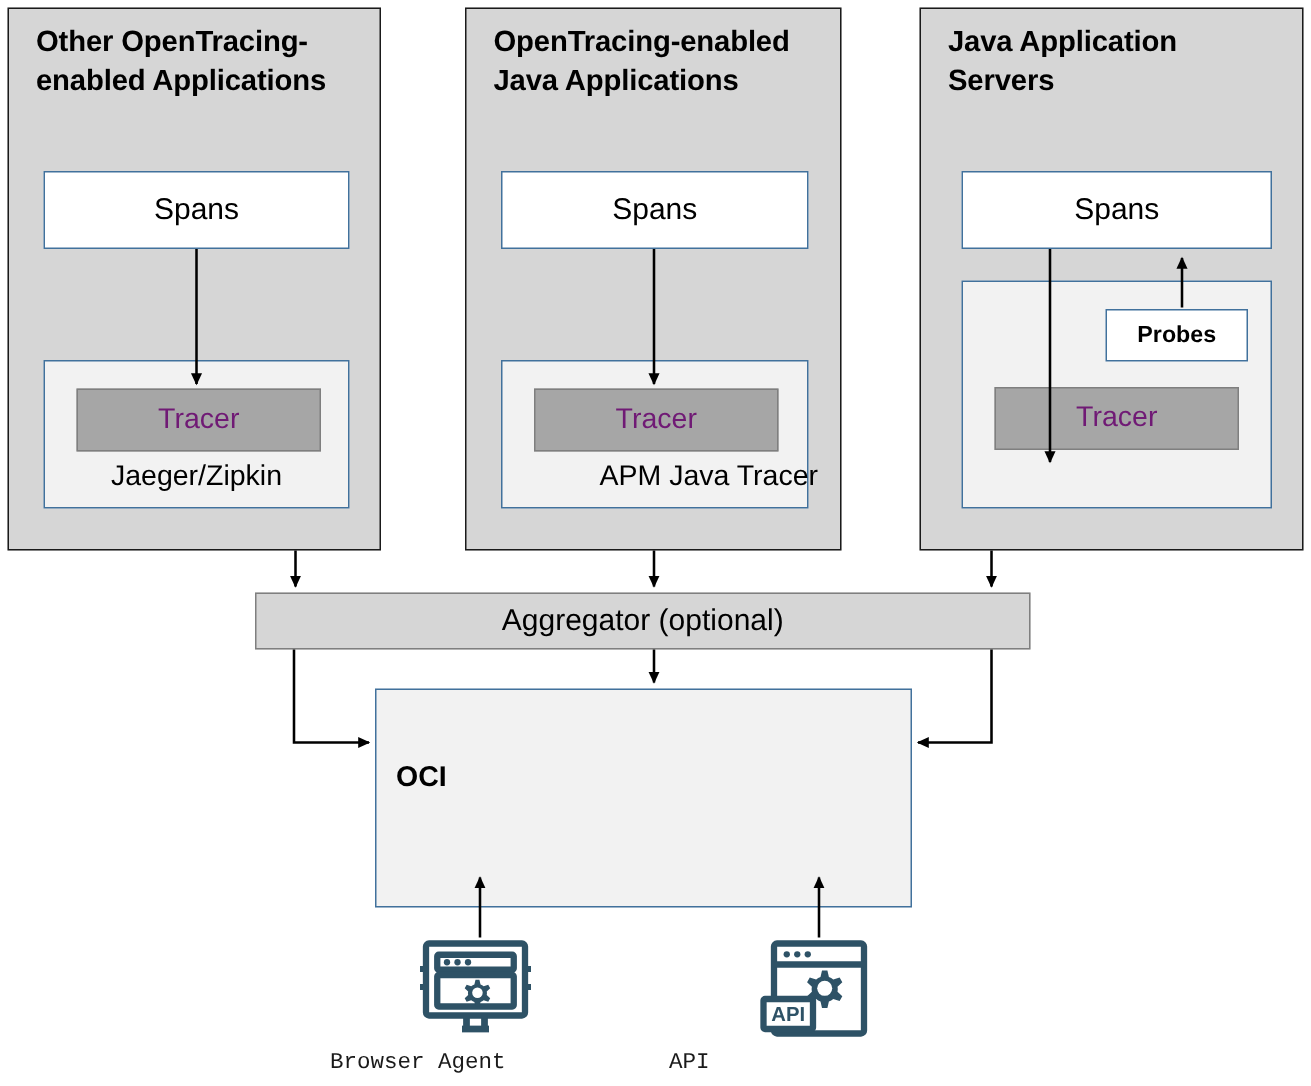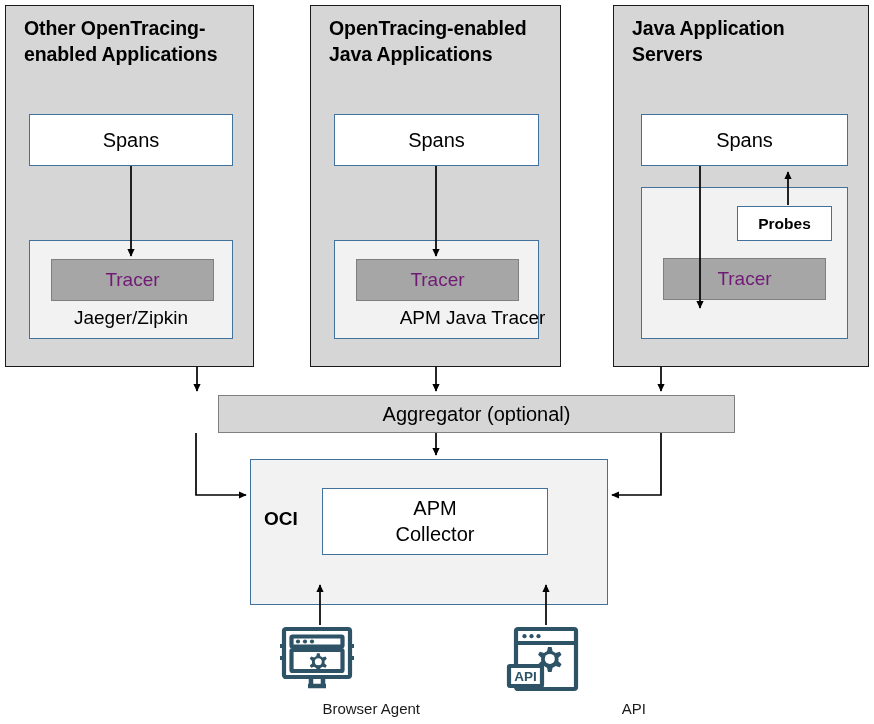--- a/index.html
+++ b/index.html
@@ -109,23 +109,24 @@
     justify-content: center;
     text-align: center;
     font-size: 20px;
     line-height: 1.28;
     color: #000000;
   }
   
   .icon-label {
     position: absolute;
     width: 200px;
-    text-align: right;
+    text-align: left;
     font-size: 15px;
     color: #1a1a1a;
+    font-family: Liberation Mono, monospace;
   }
   svg.arrows {
     position: absolute;
     left: 0; top: 0;
     width: 874px; height: 724px;
     pointer-events: none;
   }
   svg.iconsvg { position: absolute; }
 </style>
 </head>
@@ -167,32 +168,26 @@
   </div>
   <div class="abs inner-panel" style="left:641px; top:187px; width:207px; height:152px;">
     <div class="probes-box" style="left:95px; top:18px; width:93px; height:33px;">
       <span>Probes</span>
     </div>
     <div class="tracer-box" style="left:21px; top:70px; width:161px; height:40px;">
       <span>Tracer</span>
     </div>
   </div>
 
-  <div class="abs aggregator" style="left:170px; top:395px; width:517px; height:38px;margin-left:48px;">
+  <div class="abs aggregator" style="left:170px; top:395px; width:517px; height:38px;">
     <span>Aggregator (optional)</span>
   </div>
 
   <div class="abs oci-box" style="left:250px; top:459px; width:358px; height:146px;">
     <div class="oci-label" style="left:13px; top:48px;">OCI</div>
-    <div class="collector-box" style="left:71px; top:28px; width:224px; height:65px;">
-      <span>
-        <span>APM</span><br>
-        <span>Collector</span>
-      </span>
-    </div>
   </div>
 
   <svg class="arrows" viewBox="0 0 874 724" xmlns="http://www.w3.org/2000/svg">
     <defs>
       <marker id="ah" markerWidth="9" markerHeight="9" refX="7.2" refY="4.5" orient="auto" markerUnits="userSpaceOnUse">
         <path d="M0,0.8 L8,4.5 L0,8.2 z" fill="#000000"></path>
       </marker>
     </defs>
     <g stroke="#000000" stroke-width="1.7" fill="none">
 

